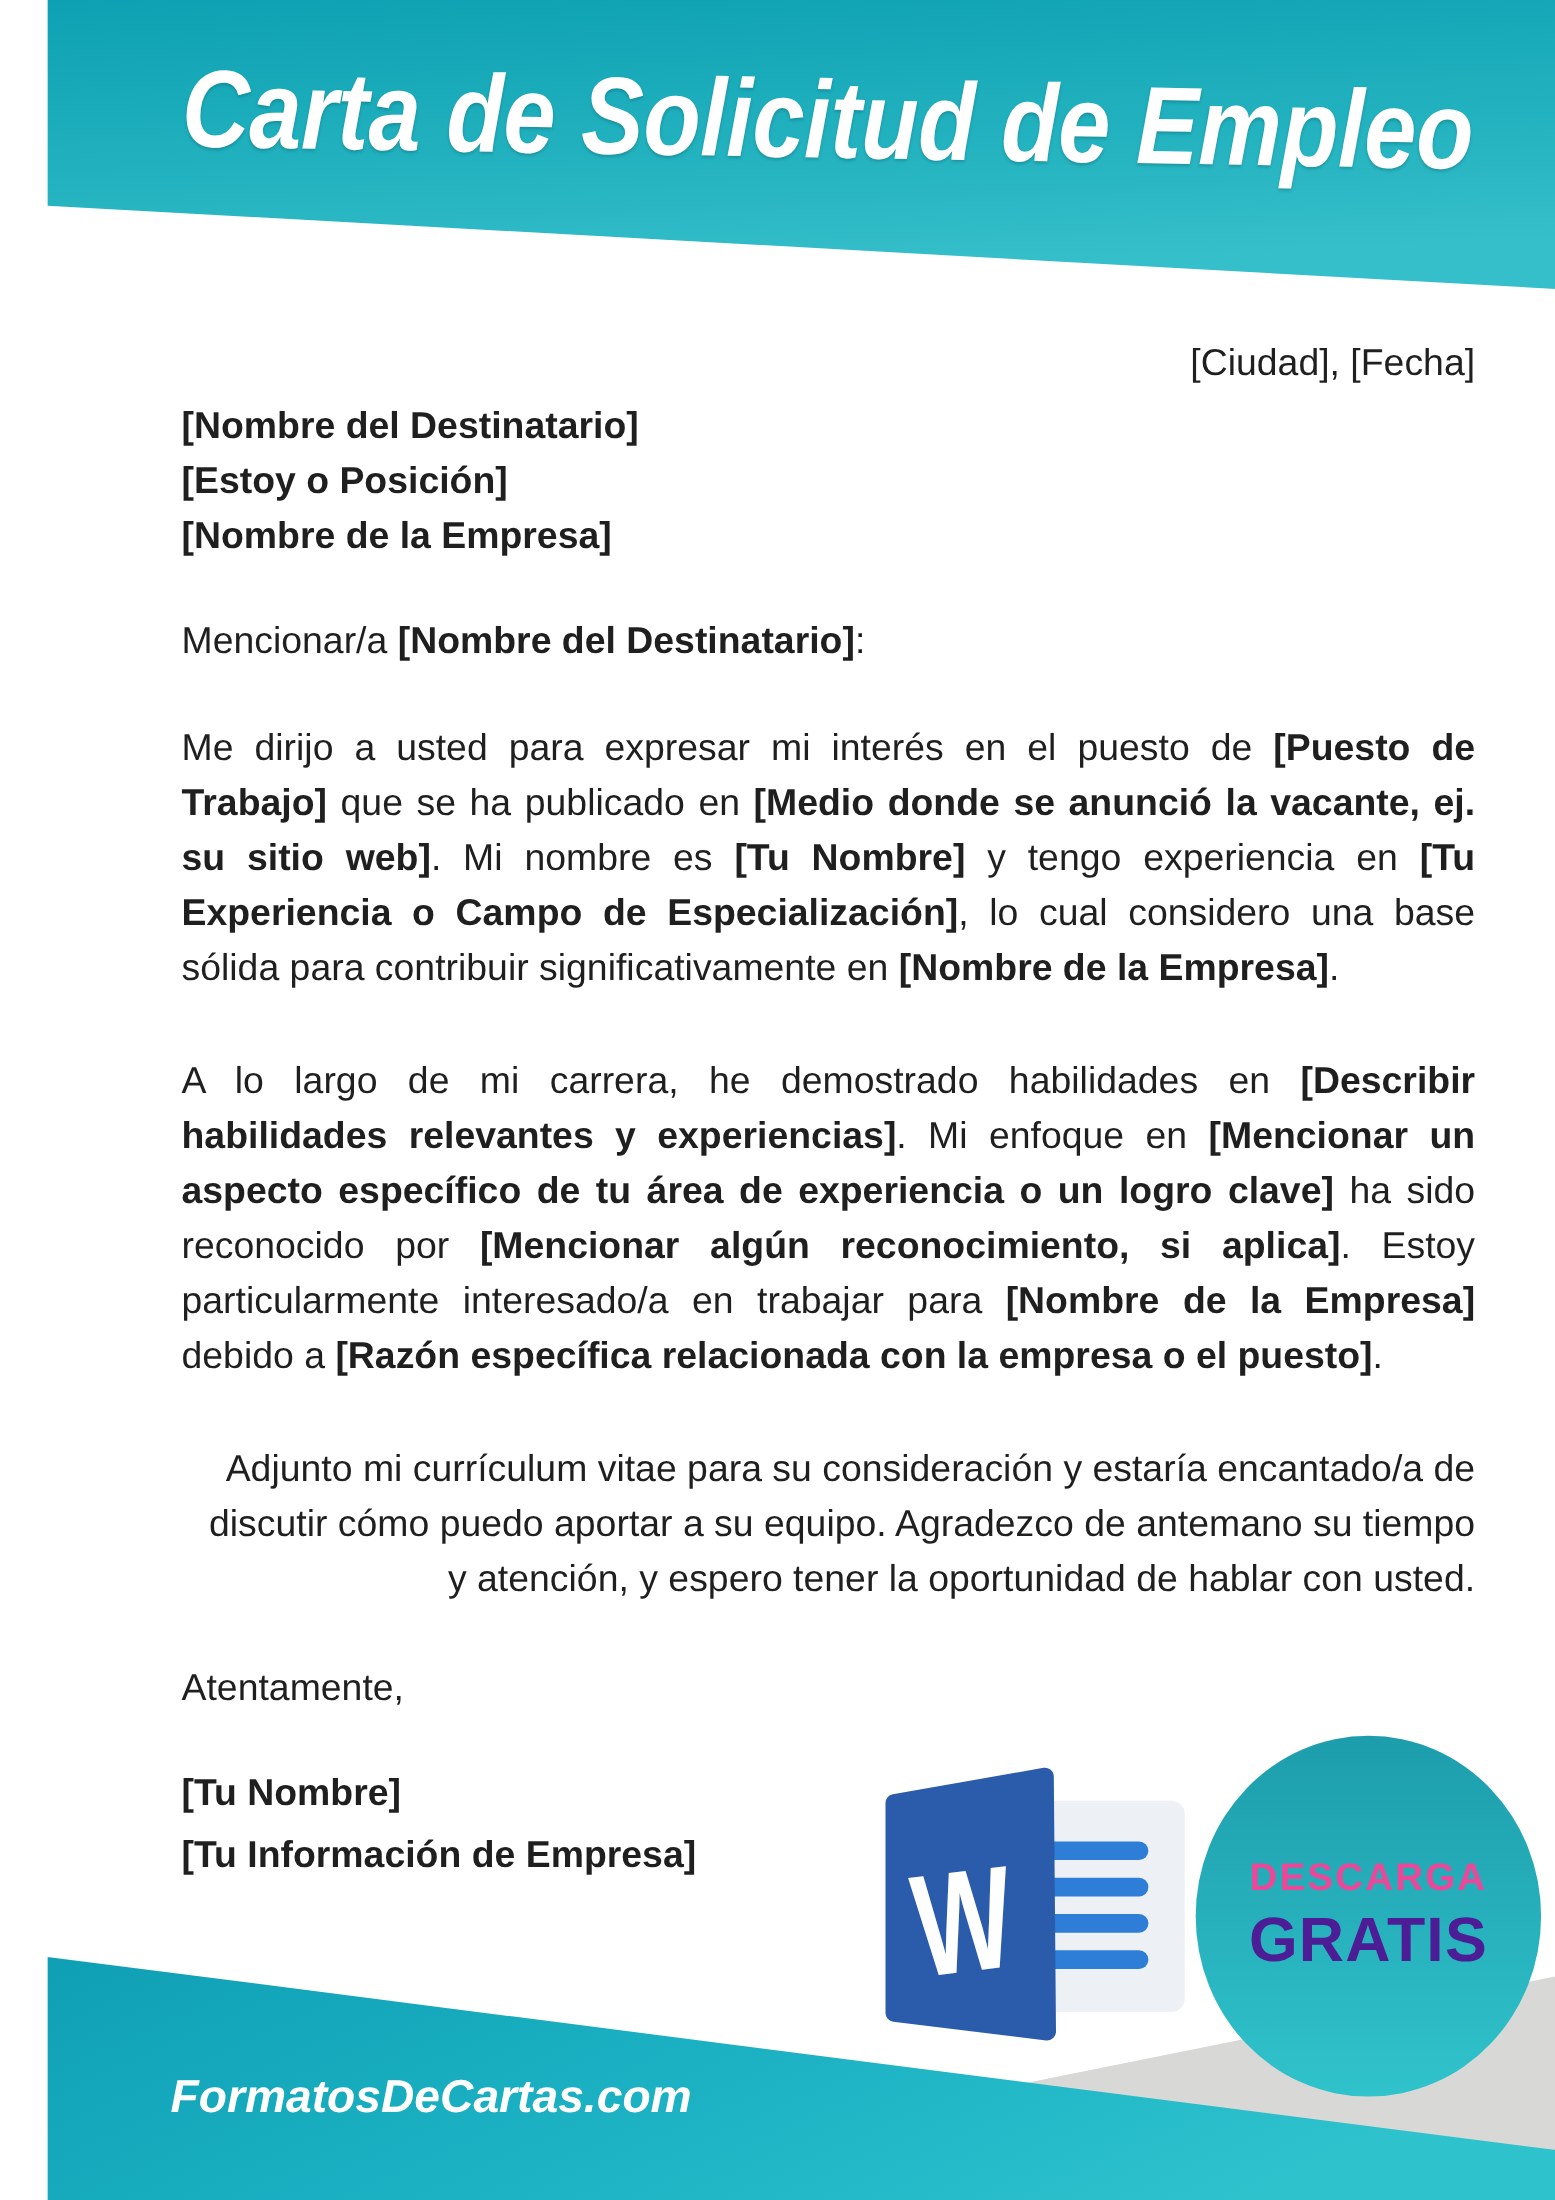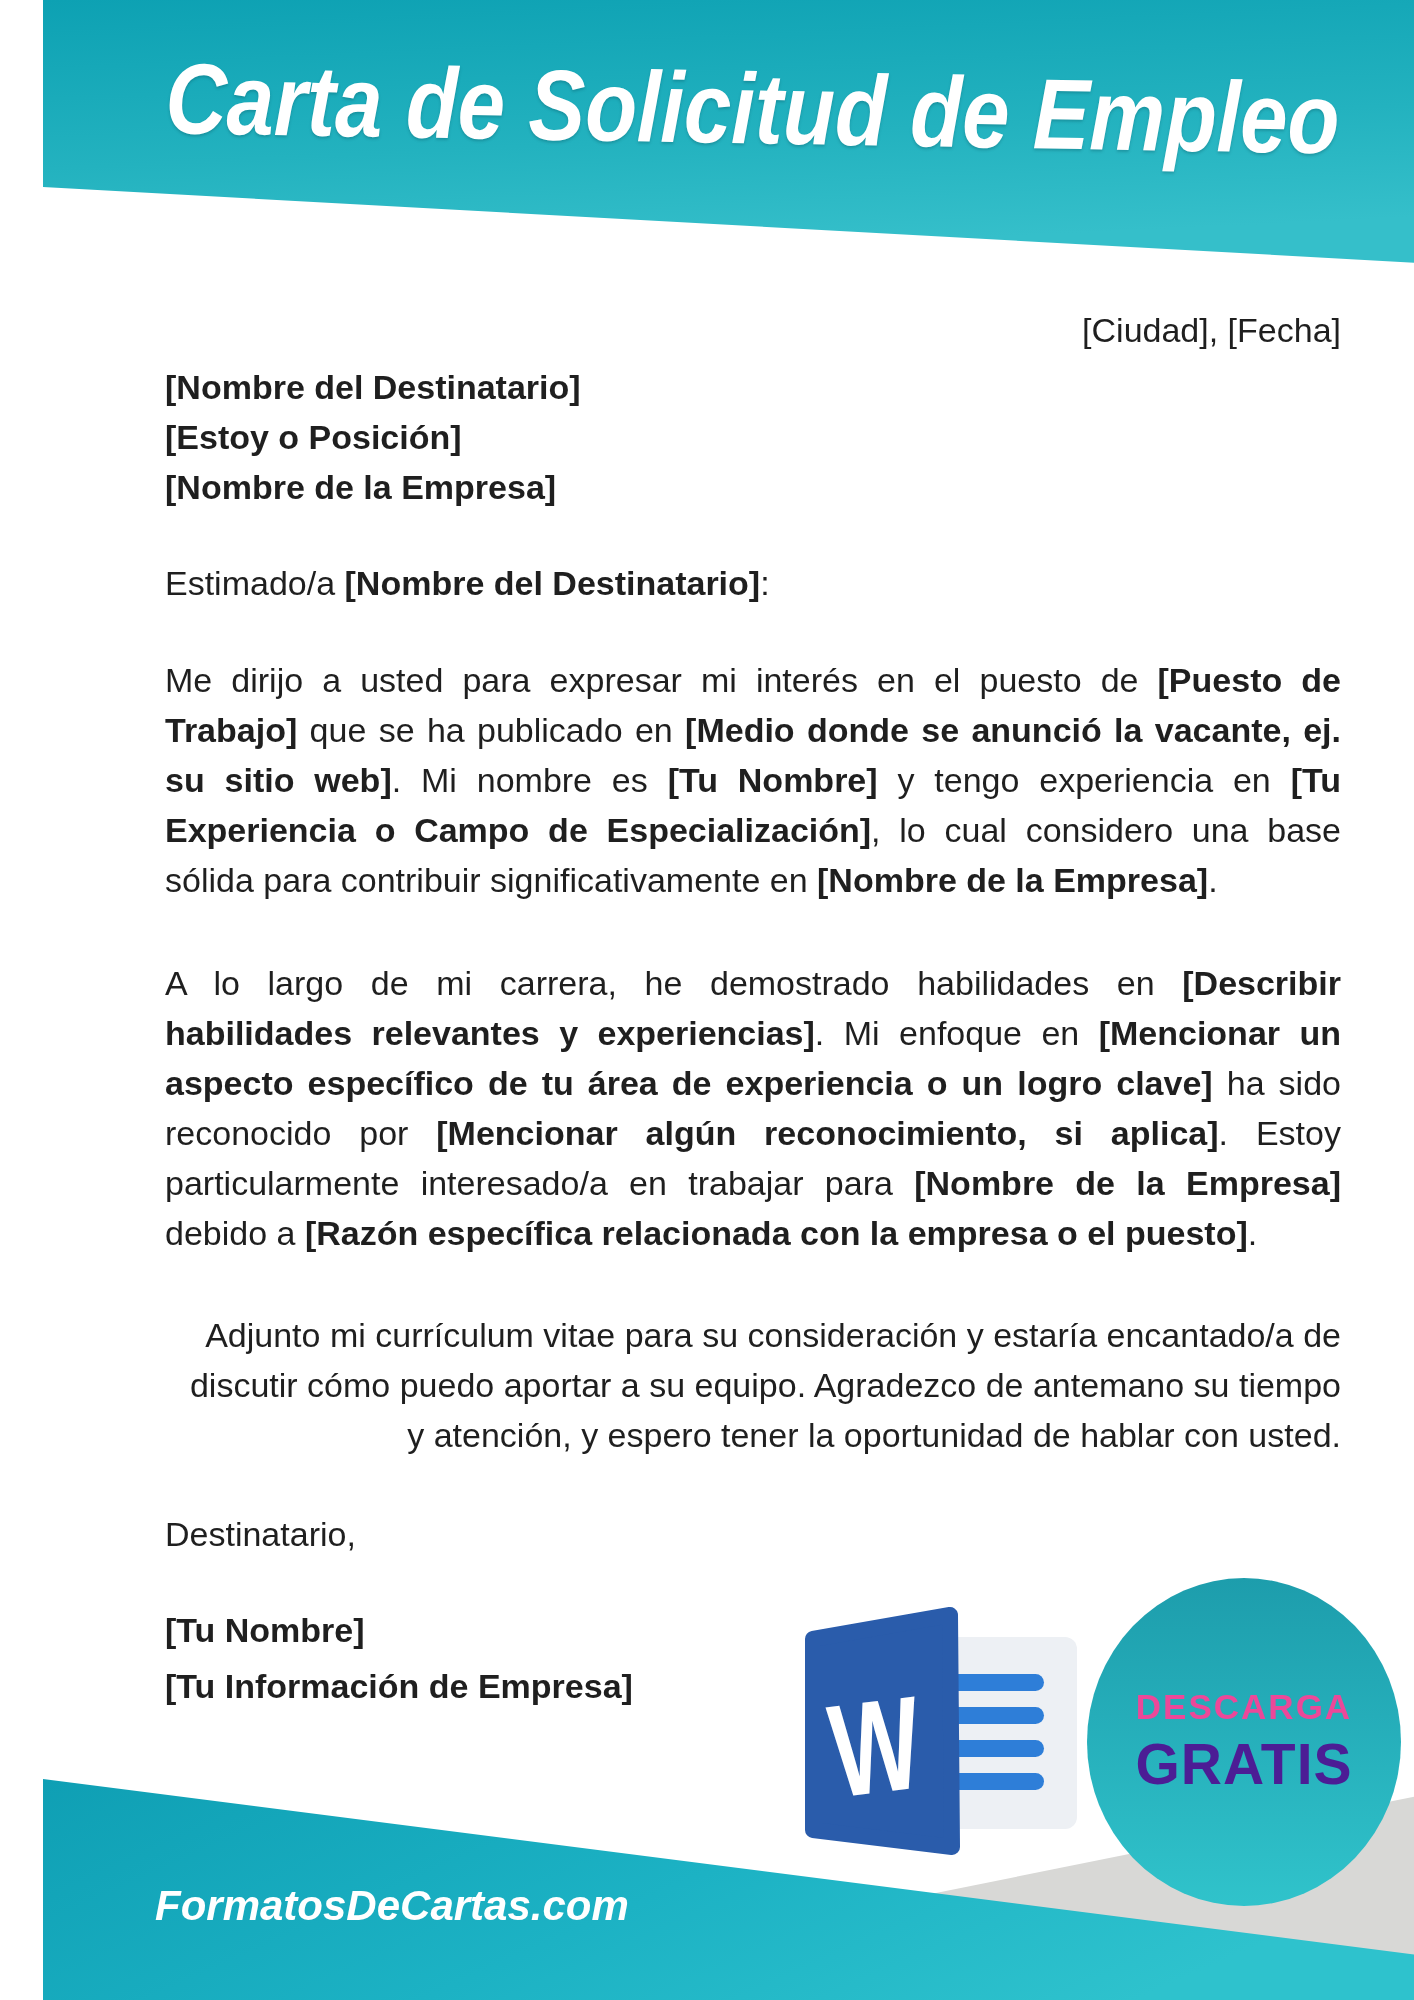--- a/index.html
+++ b/index.html
@@ -64,27 +64,27 @@
   </svg>
 
   <div class="txt date-line">[Ciudad], [Fecha]</div>
 
   <div class="txt recipients">
     <div>[Nombre del Destinatario]</div>
     <div>[Estoy o Posición]</div>
     <div>[Nombre de la Empresa]</div>
   </div>
 
-  <div class="txt salutation"><span>Estimado/a </span><b>[Nombre del Destinatario]</b><span>:</span></div>
+  <div class="txt salutation"><span>Mencionar/a </span><b>[Nombre del Destinatario]</b><span>:</span></div>
 
   <div class="txt para-1"><span>Me dirijo a usted para expresar mi interés en el puesto de </span><b>[Puesto de Trabajo]</b><span> que se ha publicado en </span><b>[Medio donde se anunció la vacante, ej. su sitio web]</b><span>. Mi nombre es </span><b>[Tu Nombre]</b><span> y tengo experiencia en </span><b>[Tu Experiencia o Campo de Especialización]</b><span>, lo cual considero una base sólida para contribuir significativamente en </span><b>[Nombre de la Empresa]</b><span>.</span></div>
   <div class="txt para-2"><span>A lo largo de mi carrera, he demostrado habilidades en </span><b>[Describir habilidades relevantes y experiencias]</b><span>. Mi enfoque en </span><b>[Mencionar un aspecto específico de tu área de experiencia o un logro clave]</b><span> ha sido reconocido por </span><b>[Mencionar algún reconocimiento, si aplica]</b><span>. Estoy particularmente interesado/a en trabajar para </span><b>[Nombre de la Empresa]</b><span> debido a </span><b>[Razón específica relacionada con la empresa o el puesto]</b><span>.</span></div>
   <div class="txt para-3"><span>Adjunto mi currículum vitae para su consideración y estaría encantado/a de discutir cómo puedo aportar a su equipo. Agradezco de antemano su tiempo y atención, y espero tener la oportunidad de hablar con usted.</span></div>
 
-  <div class="txt closing">Destinatario,</div>
+  <div class="txt closing">Atentamente,</div>
 
   <div class="txt signature">
     <div>[Tu Nombre]</div>
     <div>[Tu Información de Empresa]</div>
   </div>
 
   <svg class="layer" width="1414" height="2000" viewBox="0 0 1414 2000">
     <defs>
       <linearGradient id="gFooter" x1="0" y1="0" x2="1" y2="0.35">
         <stop offset="0" stop-color="#0f9fb4"></stop>

